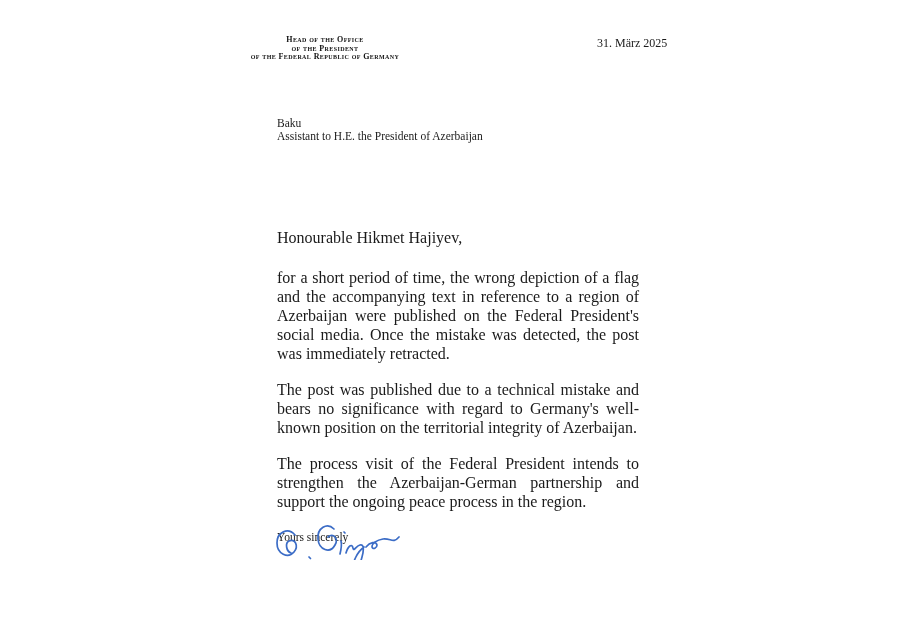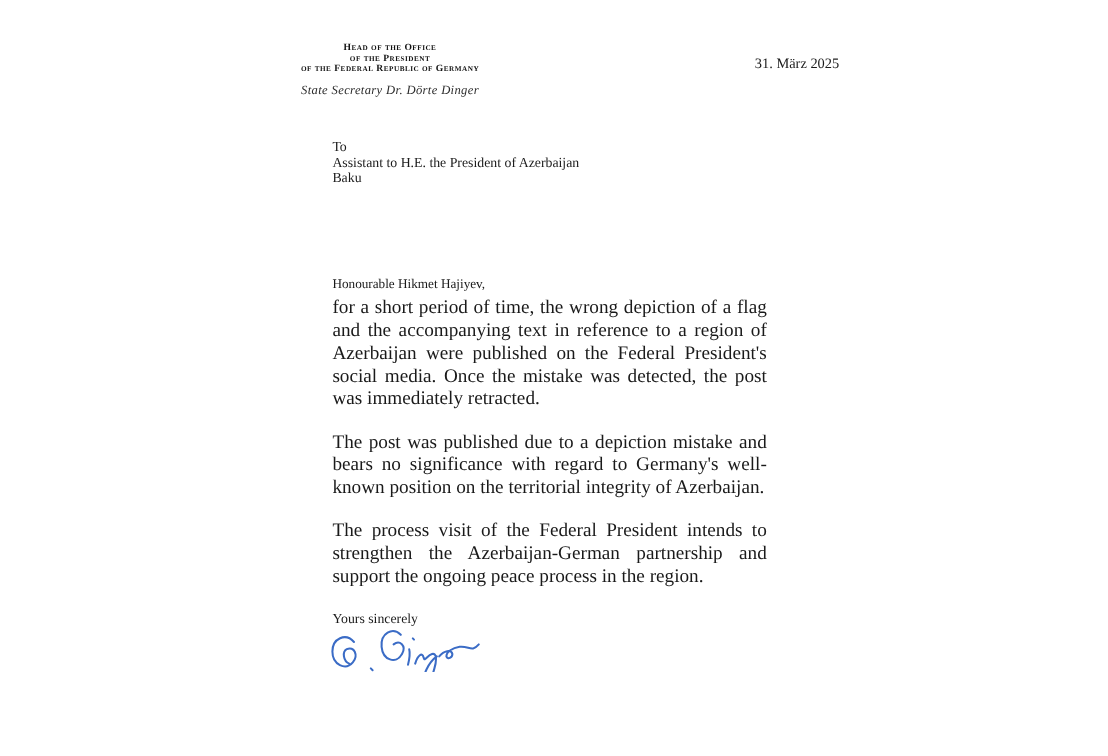--- a/index.html
+++ b/index.html
@@ -37,46 +37,46 @@
     line-height: 12px;
     font-style: italic;
     font-weight: 300;
     color: #2b2b2b;
     letter-spacing: 0.3px;
   }
 
   
   .date {
     position: absolute;
-    top: 46px;
+    top: 36px;
     left: 597px;
     font-size: 12px;
     white-space: nowrap;
-    margin-left: 32px;
   }
 
   
   .recipient {
     position: absolute;
     top: 117px;
     left: 277px;
     font-size: 11.5px;
     line-height: 13px;
   }
 
   
   .letter-body {
     position: absolute;
     top: 228px;
     left: 277px;
     width: 362px;
   }
   .salutation {
-    font-size: 11px;
+    font-size: 16px;
     line-height: 19px;
+    margin-bottom: 21px;
   }
   .letter-body p {
     font-size: 16px;
     line-height: 19px;
     text-align: justify;
     margin-bottom: 17px;
   }
   .closing {
     font-size: 11.5px;
     line-height: 19px;
@@ -113,35 +113,33 @@
 </style>
 </head>
 <body>
 
 <div class="page">
 
   <div class="letterhead">
     <div class="lh-line">Head of the Office</div>
     <div class="lh-line">of the President</div>
     <div class="lh-line">of the Federal Republic of Germany</div>
-    <div class="secretary">State Secretary Dr. Dörte Dinger</div>
   </div>
 
   <div class="date">31. März 2025</div>
 
   <div class="recipient">
-    <div>To</div>
+    <div>Baku</div>
     <div>Assistant to H.E. the President of Azerbaijan</div>
-    <div>Baku</div>
   </div>
 
   <div class="letter-body">
     <div class="salutation">Honourable Hikmet Hajiyev,</div>
     <p>for a short period of time, the wrong depiction of a flag and the accompanying text in reference to a region of Azerbaijan were published on the Federal President's social media. Once the mistake was detected, the post was immediately retracted.</p>
-    <p>The post was published due to a depiction mistake and bears no significance with regard to Germany's well-known position on the territorial integrity of Azerbaijan.</p>
+    <p>The post was published due to a technical mistake and bears no significance with regard to Germany's well-known position on the territorial integrity of Azerbaijan.</p>
     <p>The process visit of the Federal President intends to strengthen the Azerbaijan-German partnership and support the ongoing peace process in the region.</p>
     <div class="closing">Yours sincerely</div>
   </div>
 
   <div class="signature-block" title="">
     <svg width="140" height="68" viewBox="0 0 140 68">
       <g fill="none" stroke="#3b6cc6" stroke-width="1.7" stroke-linecap="round" stroke-linejoin="round">
 
         <path d="M33 21 C26 13 15 18 15 29 C15 40 26 45 32 38 C37 32 33 24 27 27 C23 29 24 37 29 39"></path>
         <path d="M47 43 L48.5 44.5"></path>

